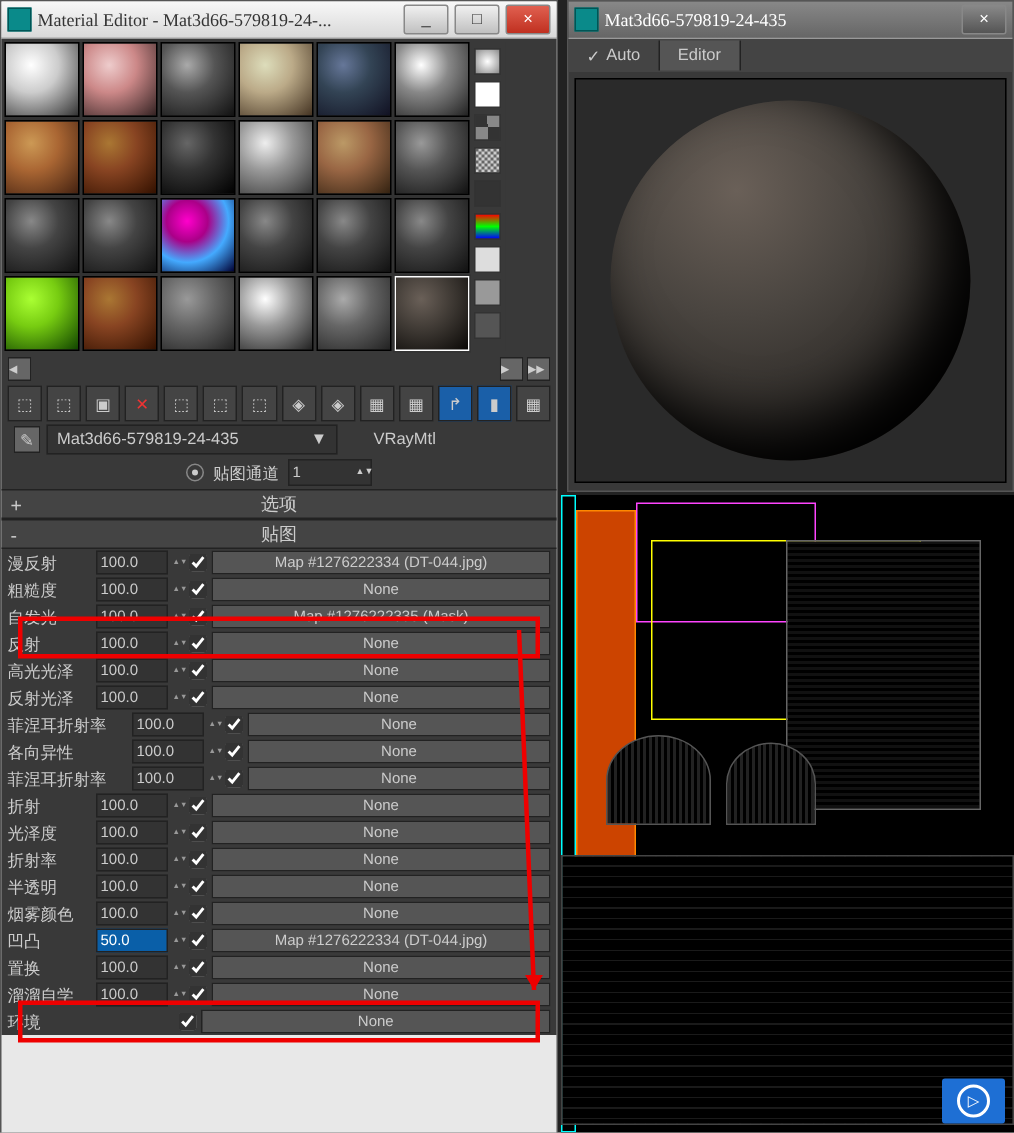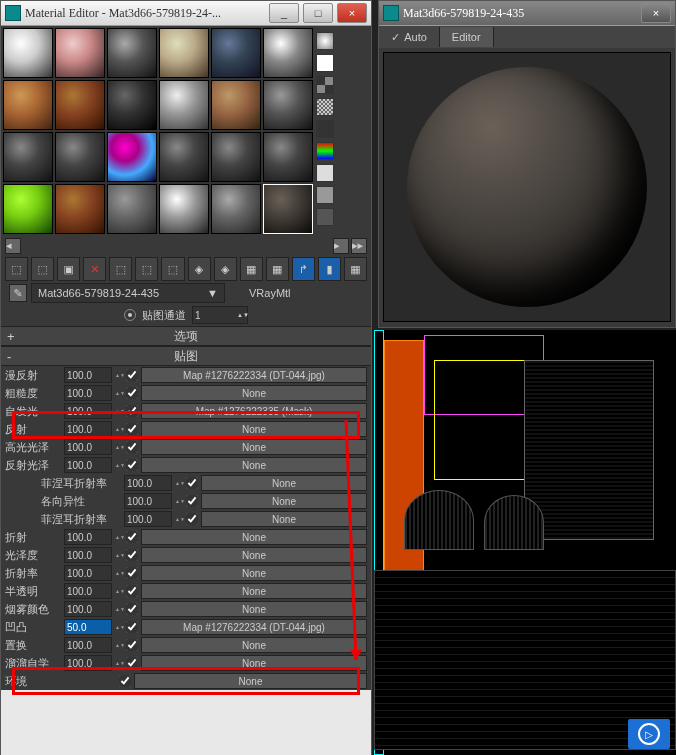--- a/index.html
+++ b/index.html
@@ -200,21 +200,21 @@
 }
 .prow {
   height: 18px;
   display: flex;
   align-items: center;
   gap: 3px;
   padding: 0 4px;
   font-size: 11px;
 }
 .prow .lbl { width: 56px; color: #ccc; }
-.prow .lbl.wide { width: 80px; margin-left: 36px; }
+.prow .lbl.wide { width: 80px; }
 .prow .spin2 {
   width: 42px; height: 14px; background: #333; border: 1px solid #222;
   display: flex; align-items: center; padding: 0 2px; color: #ccc; font-size: 10px;
 }
 .prow .spin2.selected { background: #0a5fa8; color: #fff; }
 .prow .spn { width: 8px; display:flex; flex-direction:column; font-size:5px; line-height:5px; color:#999; }
 .prow input[type=checkbox] {
   width: 12px; height: 12px; margin: 0;
   accent-color: #333;
 }

